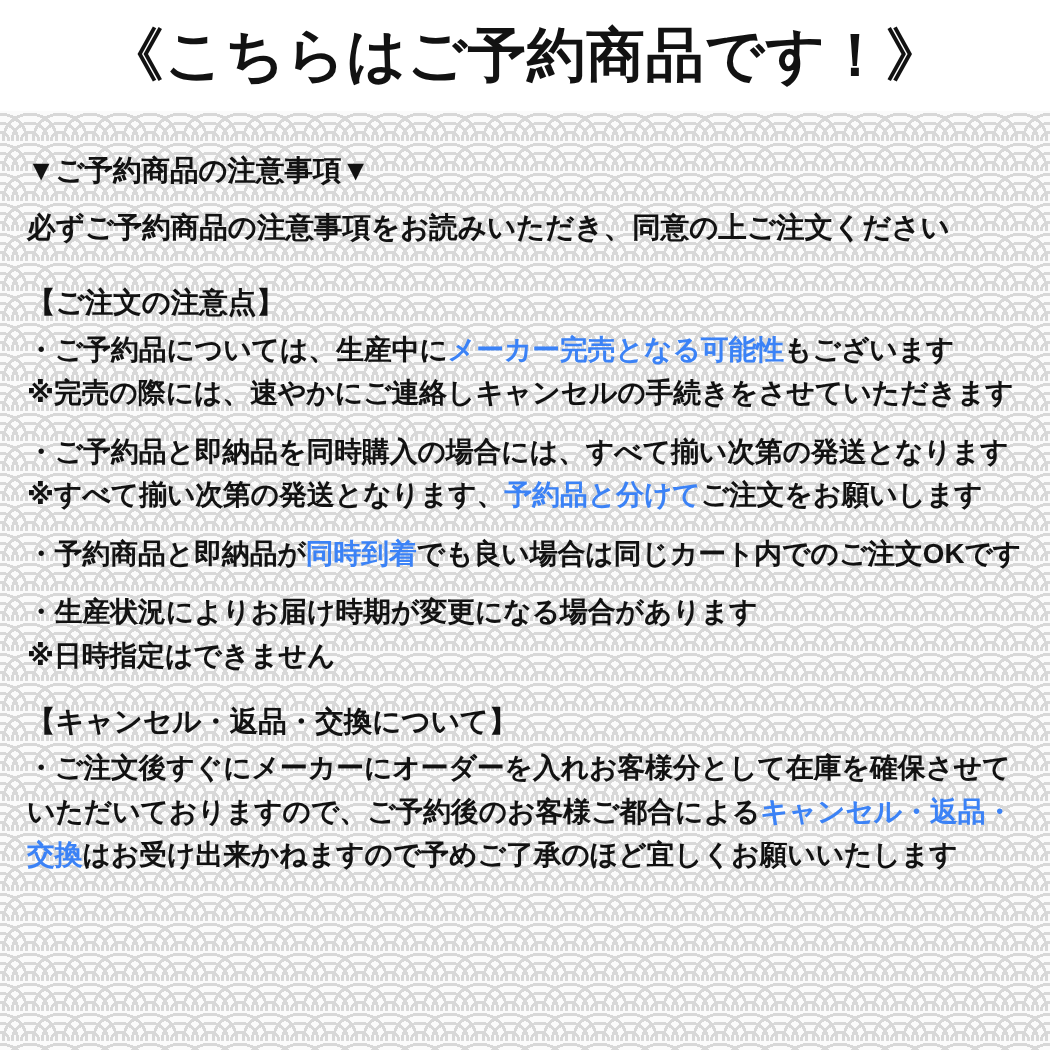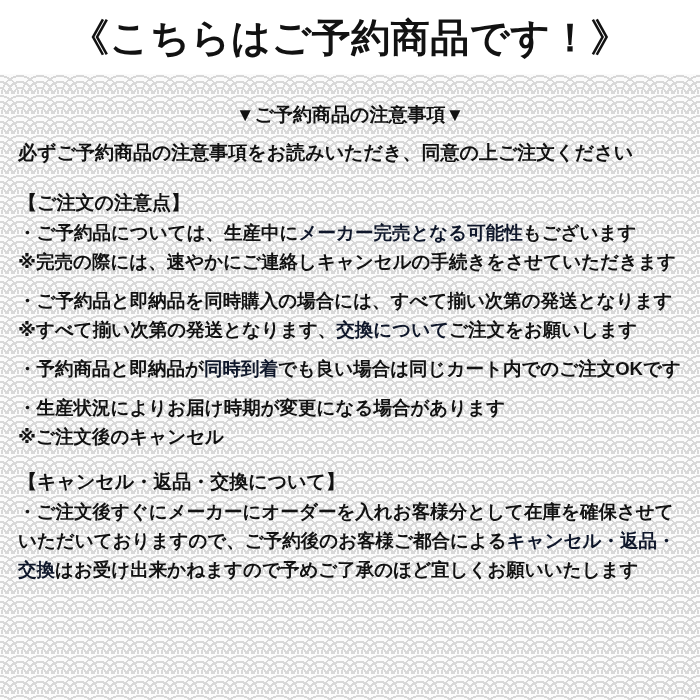--- a/index.html
+++ b/index.html
@@ -70,29 +70,28 @@
   .content {
     position: absolute;
     top: 74px;
     left: 0;
     width: 700px;
     height: 626px;
     box-sizing: border-box;
     padding: 18px 18px 0 18px;
     z-index: 2;
   }
-  .red { color: #0f172a; }
+  .red { color: #3b82f6; }
   .spacer-sm { height: 10px; }
   .spacer-md { height: 16px; }
   .spacer-lg { height: 20px; }
 
   .notice-heading {
     font-size: 19px;
     font-weight: bold;
-    text-align: center;
     line-height: 26px;
     color: #121212;
   }
   .notice-sub {
     font-size: 19px;
     font-weight: bold;
     text-align: left;
     line-height: 30px;
     color: #121212;
     letter-spacing: 0px;
@@ -133,26 +132,26 @@
 
     <div class="spacer-lg"></div>
 
     <div class="section-title">【ご注文の注意点】</div>
 
     <div id="order-notes-list">
         <div class="para"><span>・ご予約品については、生産中に</span><span class="red">メーカー完売となる可能性</span><span>もございます</span></div>
         <div class="para"><span>※完売の際には、速やかにご連絡しキャンセルの手続きをさせていただきます</span></div>
         <div class="spacer-sm"></div>
         <div class="para"><span>・ご予約品と即納品を同時購入の場合には、すべて揃い次第の発送となります</span></div>
-        <div class="para"><span>※すべて揃い次第の発送となります、</span><span class="red">交換について</span><span>ご注文をお願いします</span></div>
+        <div class="para"><span>※すべて揃い次第の発送となります、</span><span class="red">予約品と分けて</span><span>ご注文をお願いします</span></div>
         <div class="spacer-sm"></div>
         <div class="para"><span>・予約商品と即納品が</span><span class="red">同時到着</span><span>でも良い場合は同じカート内でのご注文OKです</span></div>
         <div class="spacer-sm"></div>
         <div class="para"><span>・生産状況によりお届け時期が変更になる場合があります</span></div>
-        <div class="para"><span>※ご注文後のキャンセル</span></div>
+        <div class="para"><span>※日時指定はできません</span></div>
       </div>
 
     <div class="spacer-md"></div>
 
     <div class="section-title">【キャンセル・返品・交換について】</div>
 
     <div class="para" id="cancel-paragraph"><span>・ご注文後すぐにメーカーにオーダーを入れお客様分として在庫を確保させていただいておりますので、ご予約後のお客様ご都合による</span><span class="red">キャンセル・返品・交換</span><span>はお受け出来かねますので予めご了承のほど宜しくお願いいたします</span></div>
 
   </div>
 

